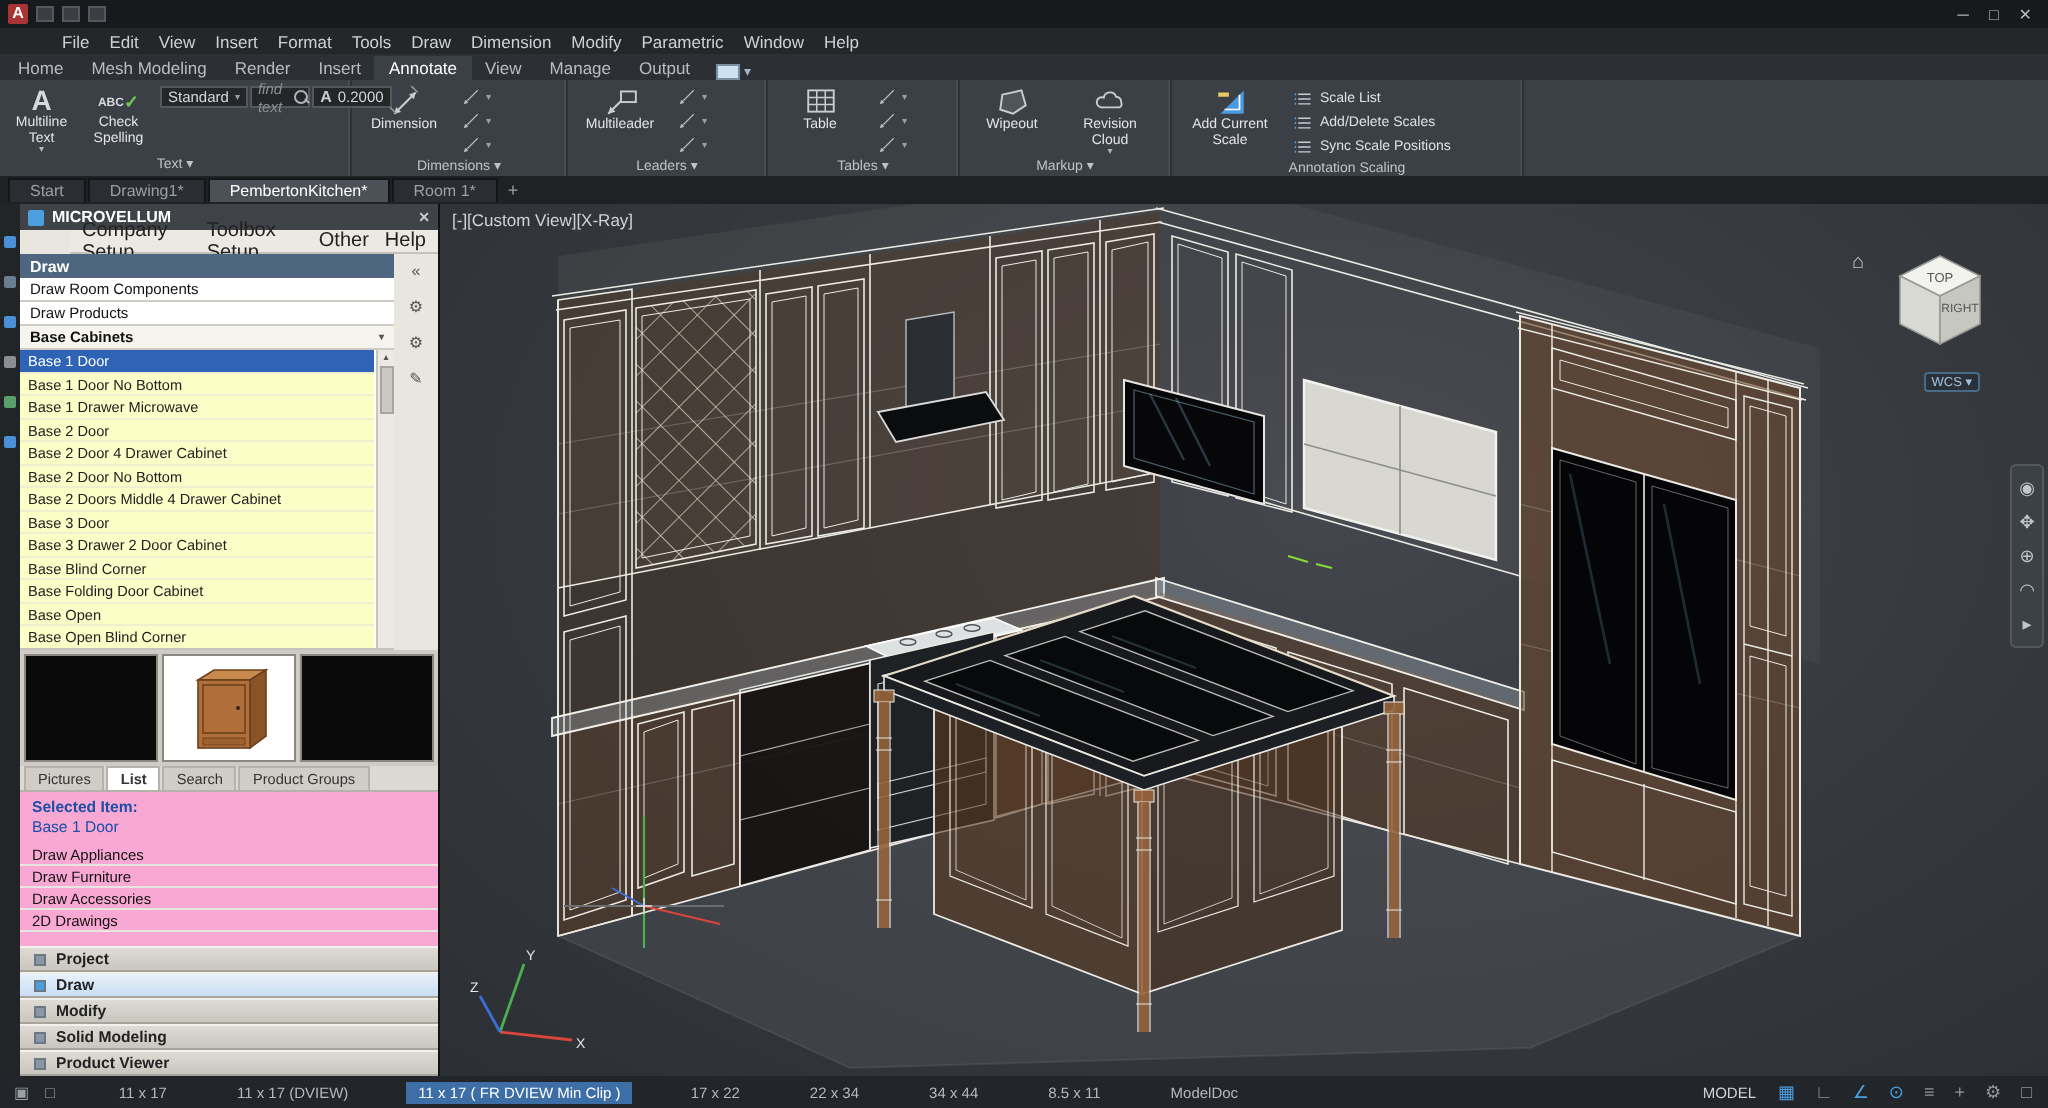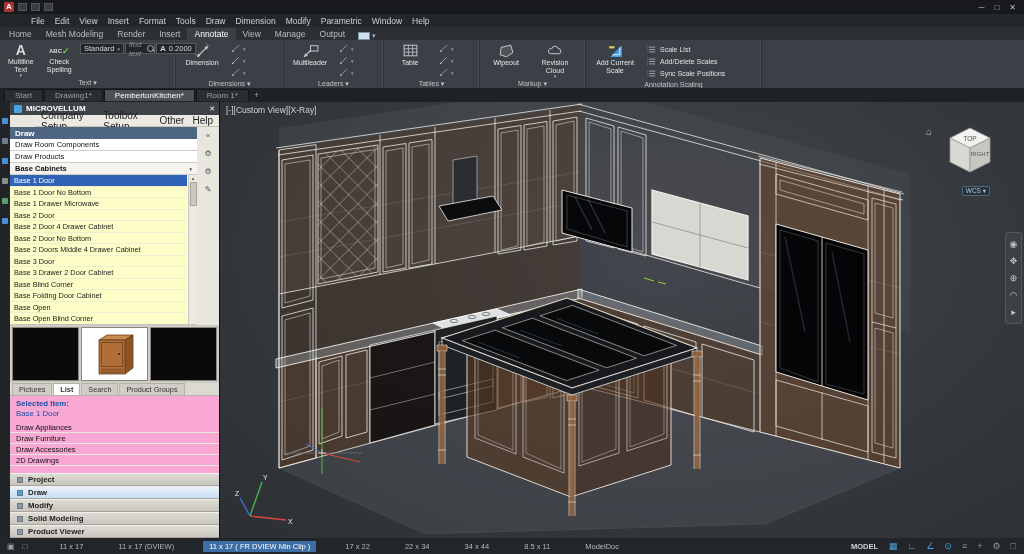--- a/index.html
+++ b/index.html
@@ -107,21 +107,21 @@
   .wcsbtn{position:absolute;right:34px;top:84px;z-index:5;font-size:6.5px;color:#9fc3e0;border:1px solid #4a6b85;background:rgba(30,40,50,.5);padding:0 3px;border-radius:2px;}
   .navbar{position:absolute;right:2px;top:130px;width:17px;background:rgba(62,66,71,.88);border:1px solid #55595e;border-radius:3px;display:flex;flex-direction:column;align-items:center;gap:7px;padding:6px 0;z-index:5;color:#c2c6ca;font-size:9px;}
   .ucs{position:absolute;left:14px;bottom:10px;z-index:5;}
 
   
   .statusbar{position:absolute;left:0;top:538px;width:1024px;height:16px;background:#22252a;display:flex;align-items:center;padding:0 4px;gap:2px;font-size:7.5px;color:#b4b9be;}
   .sico{font-size:8px;padding:0 3px;color:#9aa0a5;}
   .ltab{padding:1px 6px;white-space:nowrap;color:#b4b9be;margin-left:21px;}
   .ltab.active{background:var(--status-active);color:#fff;}
   .srspacer{flex:1;}
-  .model{font-weight:bold;color:#d0d4d8;padding:0 5px;}
+  .model{font-weight:normal;color:#d0d4d8;padding:0 5px;}
   .stico{font-size:9px;padding:0 4px;color:#8f959b;}
   .stico.blue{color:var(--accent-blue);}
 </style>
 </head>
 <body>
 
 <svg width="0" height="0" style="position:absolute">
   <defs>
     <symbol id="i-dim" viewBox="0 0 16 16">
       <path d="M3 14 L13 4" stroke="#c8cdd2" stroke-width="1" fill="none"></path>

